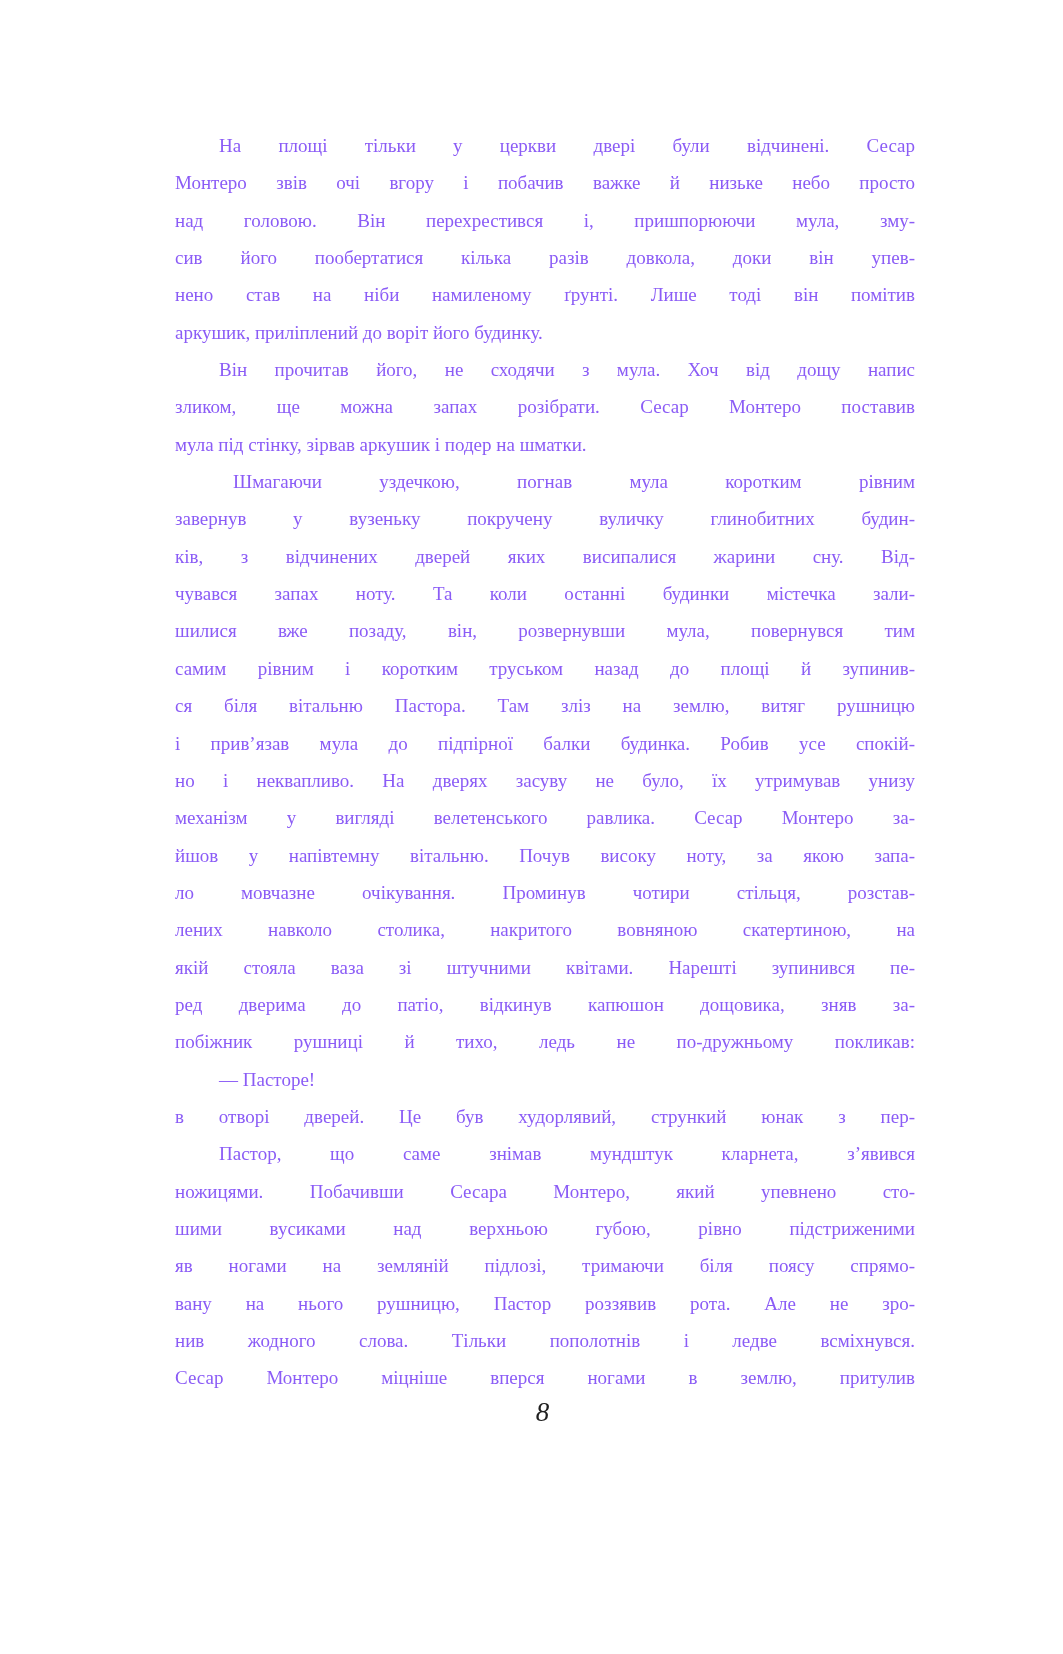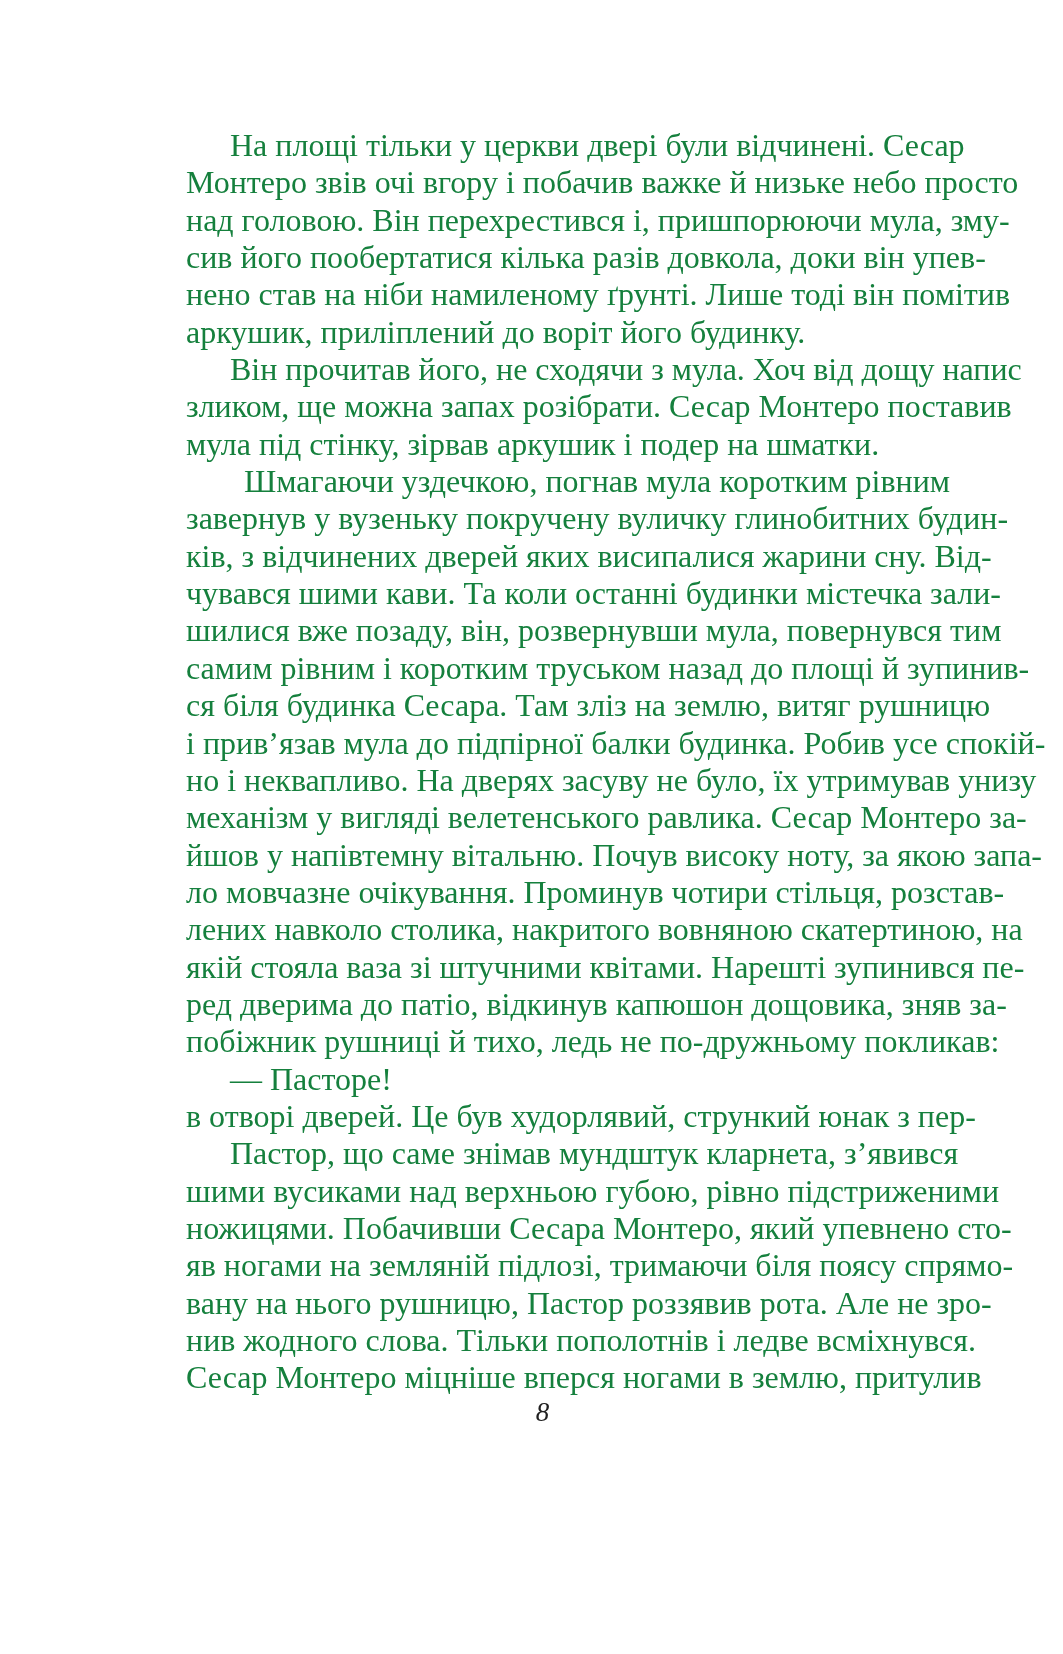--- a/index.html
+++ b/index.html
@@ -16,26 +16,26 @@
     .page {
       position: absolute;
       left: 0;
       top: 0;
       width: 1063px;
       height: 1654px;
       background: #ffffff;
     }
     .text-block {
       position: absolute;
-      left: 186px;
+      left: 175px;
       top: 127px;
       width: 740px;
       font-family: "Liberation Serif", "DejaVu Serif", serif;
-      font-size: 32px;
-      color: #15803d;
+      font-size: 19px;
+      color: #8b5cf6;
     }
     .line {
       display: block;
       height: 37.35px;
       line-height: 37.35px;
       white-space: nowrap;
       text-align: justify;
       text-align-last: justify;
       overflow: visible;
     }
@@ -76,40 +76,40 @@
     <span class="line">нено став на ніби намиленому ґрунті. Лише тоді він помітив</span>
     <span class="line last">аркушик, приліплений до воріт його будинку.</span>
 
     <span class="line indent">Він прочитав його, не сходячи з мула. Хоч від дощу напис</span>
     <span class="line">зликом, ще можна запах розібрати. Сесар Монтеро поставив</span>
     <span class="line last">мула під стінку, зірвав аркушик і подер на шматки.</span>
 
     <span class="line indent-wide">Шмагаючи уздечкою, погнав мула коротким рівним</span>
     <span class="line">завернув у вузеньку покручену вуличку глинобитних будин-</span>
     <span class="line">ків, з відчинених дверей яких висипалися жарини сну. Від-</span>
-    <span class="line">чувався шими кави. Та коли останні будинки містечка зали-</span>
+    <span class="line">чувався запах ноту. Та коли останні будинки містечка зали-</span>
     <span class="line">шилися вже позаду, він, розвернувши мула, повернувся тим</span>
     <span class="line">самим рівним і коротким труськом назад до площі й зупинив-</span>
-    <span class="line">ся біля будинка Сесара. Там зліз на землю, витяг рушницю</span>
+    <span class="line">ся біля вітальню Пастора. Там зліз на землю, витяг рушницю</span>
     <span class="line">і прив’язав мула до підпірної балки будинка. Робив усе спокій-</span>
     <span class="line">но і неквапливо. На дверях засуву не було, їх утримував унизу</span>
     <span class="line">механізм у вигляді велетенського равлика. Сесар Монтеро за-</span>
     <span class="line">йшов у напівтемну вітальню. Почув високу ноту, за якою запа-</span>
     <span class="line">ло мовчазне очікування. Проминув чотири стільця, розстав-</span>
     <span class="line">лених навколо столика, накритого вовняною скатертиною, на</span>
     <span class="line">якій стояла ваза зі штучними квітами. Нарешті зупинився пе-</span>
     <span class="line">ред дверима до патіо, відкинув капюшон дощовика, зняв за-</span>
     <span class="line">побіжник рушниці й тихо, ледь не по-дружньому покликав:</span>
 
     <span class="line indent last">— Пасторе!</span>
 
     <span class="line">в отворі дверей. Це був худорлявий, стрункий юнак з пер-</span>
     <span class="line indent">Пастор, що саме знімав мундштук кларнета, з’явився</span>
+    <span class="line">ножицями. Побачивши Сесара Монтеро, який упевнено сто-</span>
     <span class="line">шими вусиками над верхньою губою, рівно підстриженими</span>
-    <span class="line">ножицями. Побачивши Сесара Монтеро, який упевнено сто-</span>
     <span class="line">яв ногами на земляній підлозі, тримаючи біля поясу спрямо-</span>
     <span class="line">вану на нього рушницю, Пастор роззявив рота. Але не зро-</span>
     <span class="line">нив жодного слова. Тільки пополотнів і ледве всміхнувся.</span>
     <span class="line">Сесар Монтеро міцніше вперся ногами в землю, притулив</span>
 
   </div>
 
   <div class="page-number">8</div>
 </div>
 

